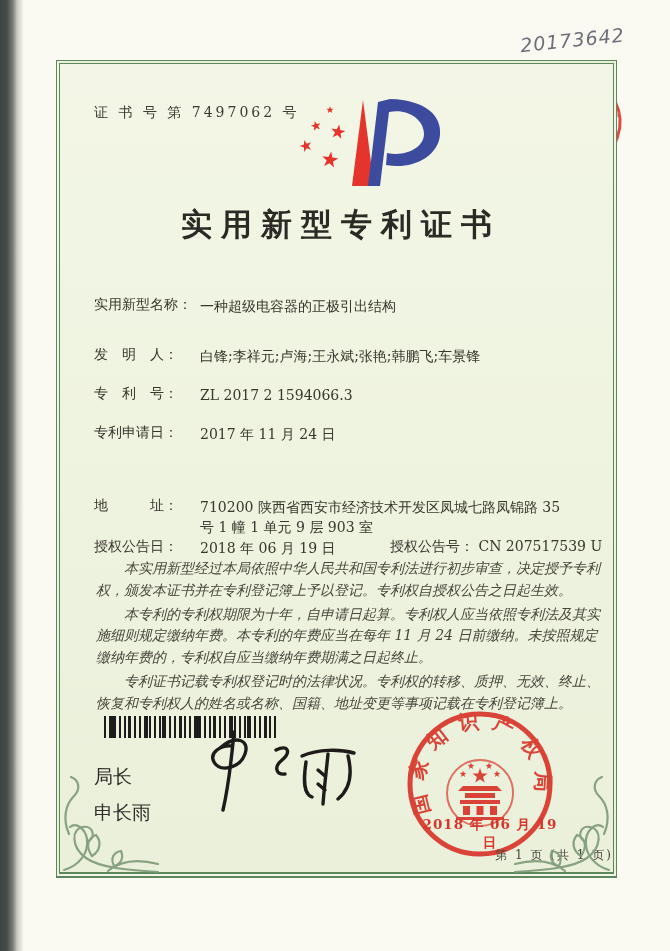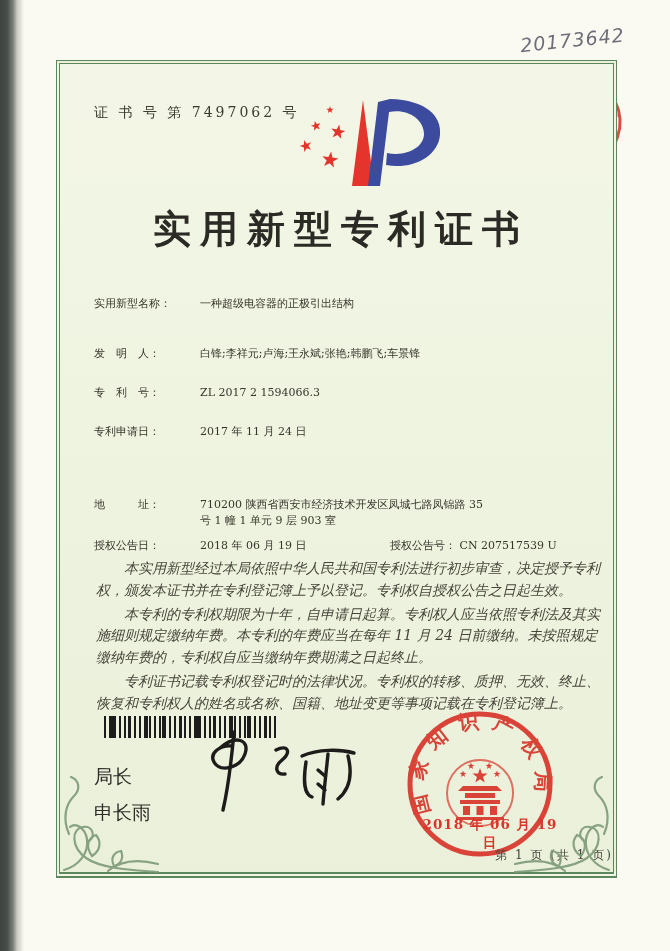--- a/index.html
+++ b/index.html
@@ -8,23 +8,23 @@
   .stage{position:relative;width:670px;height:951px;
          background:linear-gradient(90deg,#3d433e 0px,#474d48 7px,#7b807a 13px,#c9c9c0 17px,#fbfaf2 24px,#fbfaf2 100%);}
   
   .frame{position:absolute;left:56px;top:60px;width:561px;height:818px;
          border:4px double #5c865c;border-bottom-width:6px;
          background:linear-gradient(180deg,#f3f6e6 0%,#eef3df 55%,#eaf0da 100%);
          box-sizing:border-box;}
   .certno{position:absolute;left:34px;top:40px;font-size:14px;letter-spacing:3px;color:#3c3a31;}
   .logo{position:absolute;left:226px;top:32px;width:160px;height:92px;}
   .title{position:absolute;left:0;top:140px;width:100%;margin:0;text-align:center;
-         font-size:38px;font-weight:bold;letter-spacing:9px;color:#2b2a24;text-indent:9px;}
-  
-  .row{position:absolute;left:34px;width:510px;font-size:11px;color:#38362c;}
+         font-size:31px;font-weight:bold;letter-spacing:9px;color:#2b2a24;text-indent:9px;}
+  
+  .row{position:absolute;left:34px;width:510px;font-size:14px;color:#38362c;}
   .lab{display:inline-block;width:106px;vertical-align:top;}
   .val{display:inline-block;vertical-align:top;max-width:395px;line-height:1.45;}
   .pair2{position:absolute;left:296px;top:0;white-space:nowrap;}
   .pair2 .lab2{display:inline-block;}
   
   .paras{position:absolute;left:20px;top:494px;width:524px;
          font-size:14px;line-height:1.56;color:#47453a;font-style:italic;}
   .paras p{margin:0 0 2px 16px;text-indent:2em;}
   
   .barcode{position:absolute;left:44px;top:652px;width:172px;height:22px;

